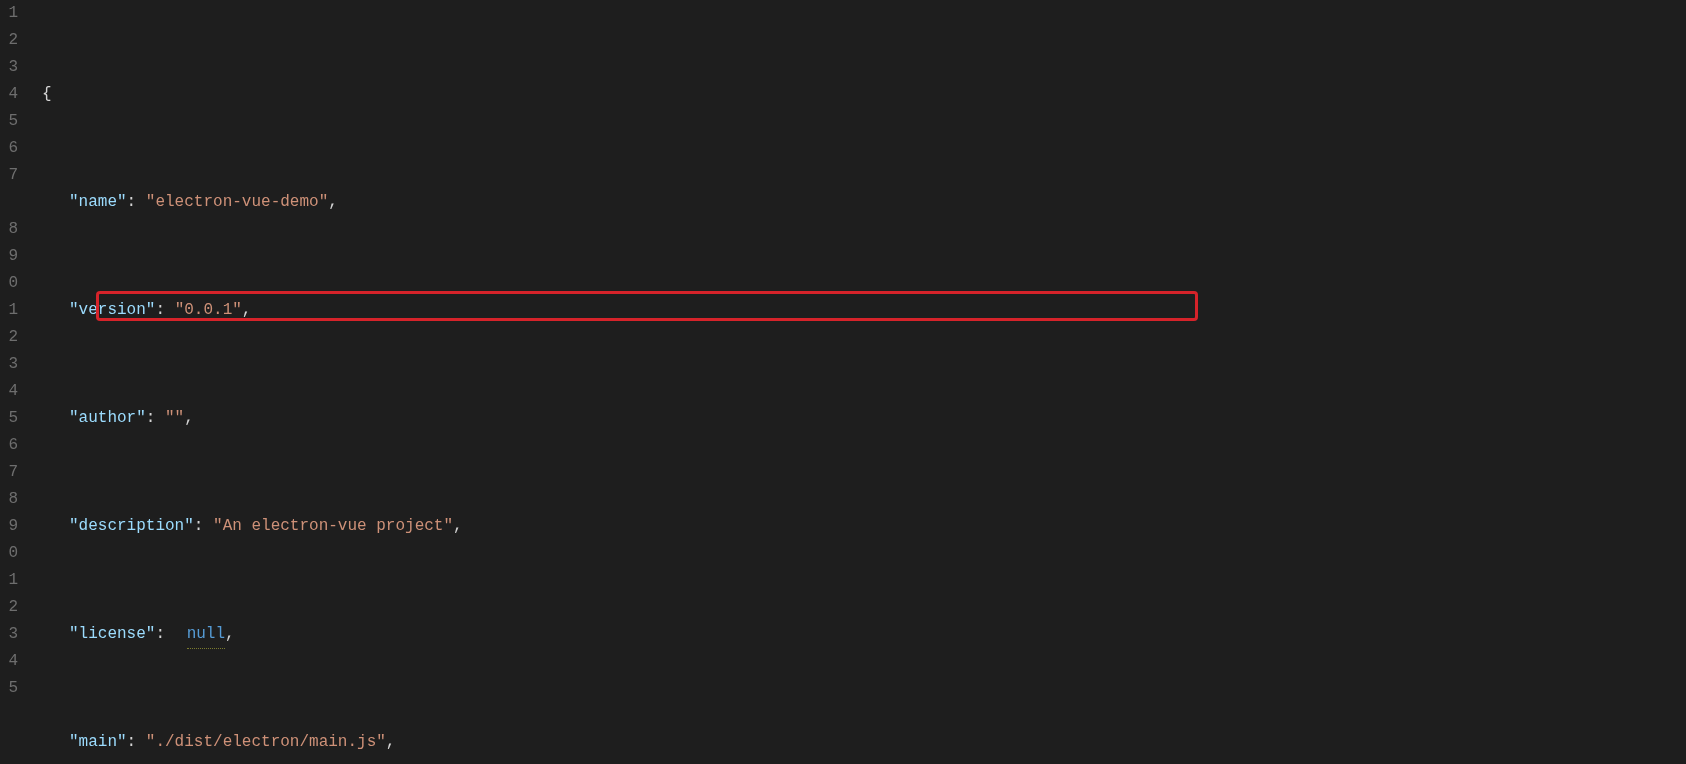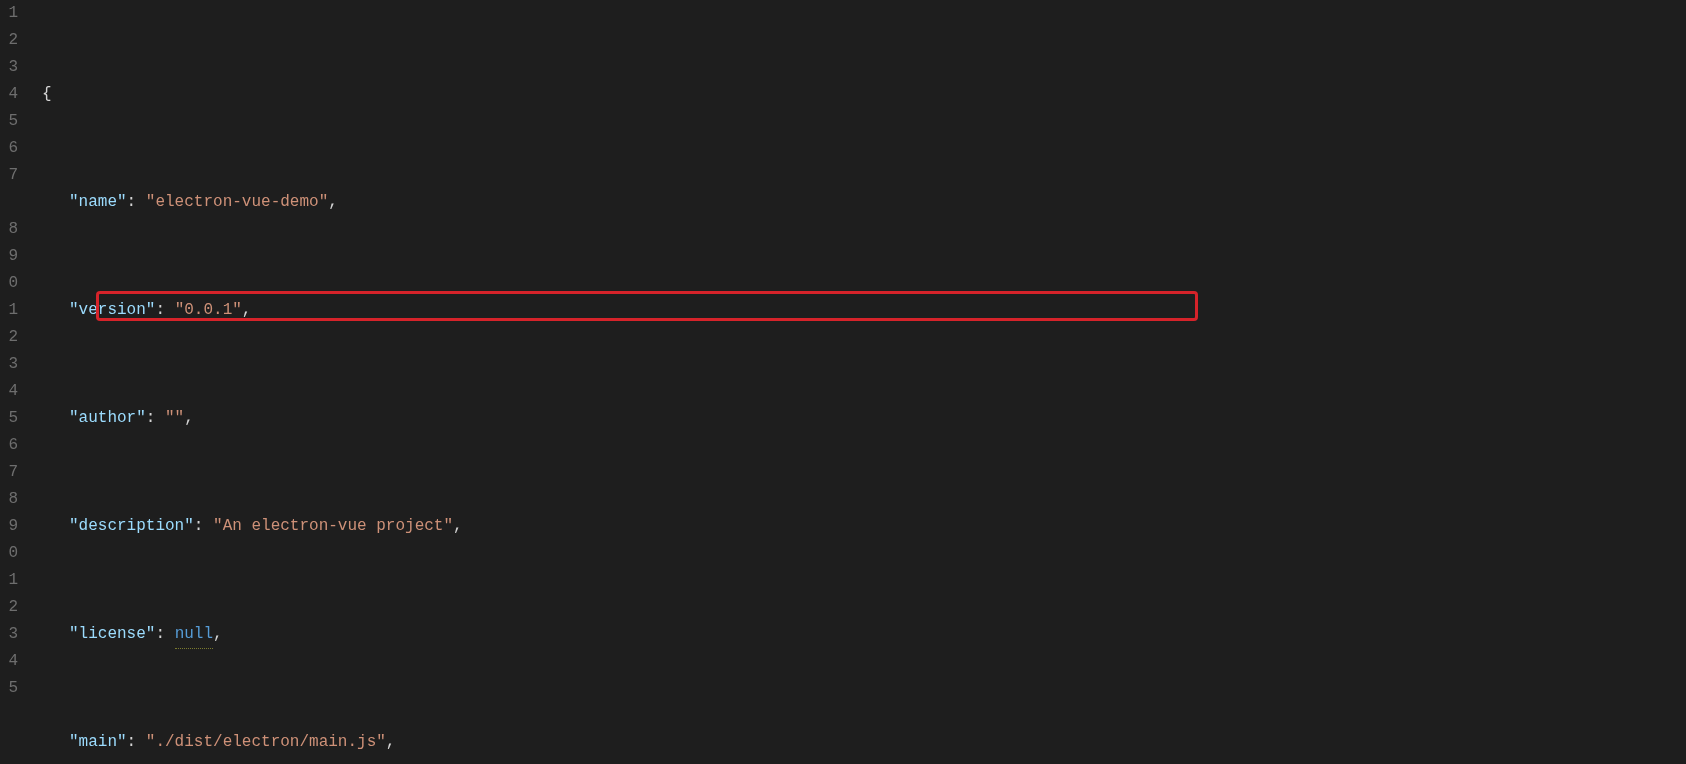--- a/index.html
+++ b/index.html
@@ -23,21 +23,21 @@
     user-select: none;
   }
   .gutter div { height: 27px; }
   .code { flex: 1; white-space: pre; position: relative; }
   .line { height: 27px; display: flex; align-items: center; }
   .pad1 { padding-left: 18px; }
   .pad2 { padding-left: 45px; }
   .key { color: #9cdcfe; }
   .str { color: #ce9178; }
   .punc { color: #d4d4d4; }
-  .null { color: #569cd6; border-bottom: 1px dotted #7a7a2e; }
+  .null { color: #569cd6; border-bottom: 1px dotted #7a7a2e; margin-left: 12px; }
   .highlight-box {
     position: absolute;
     border: 3px solid #d6232a;
     border-radius: 4px;
     left: 72px;
     top: 291px;
     width: 1102px;
     height: 30px;
     pointer-events: none;
   }

